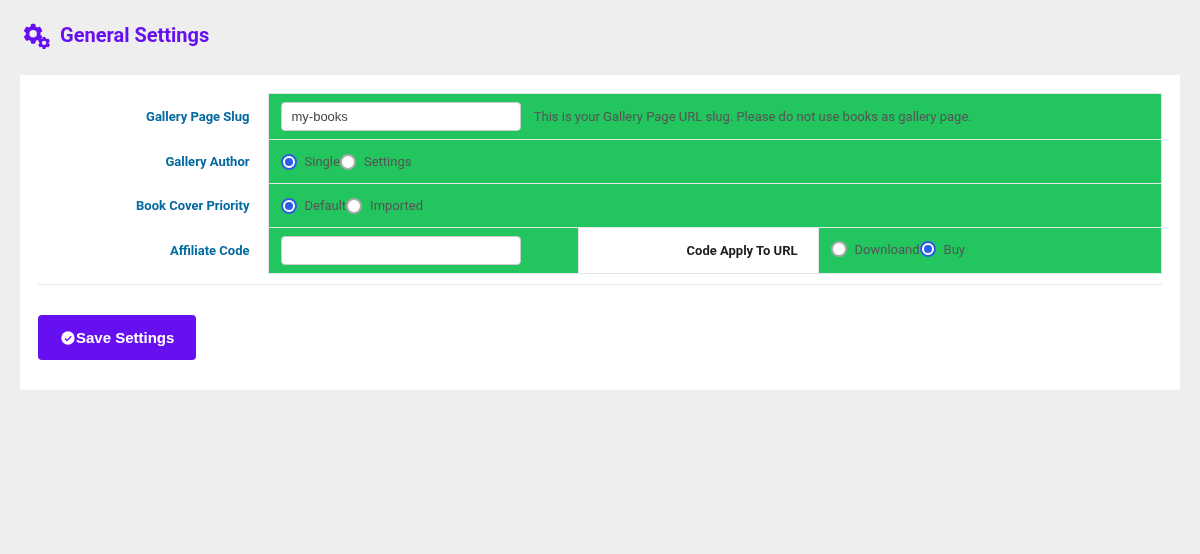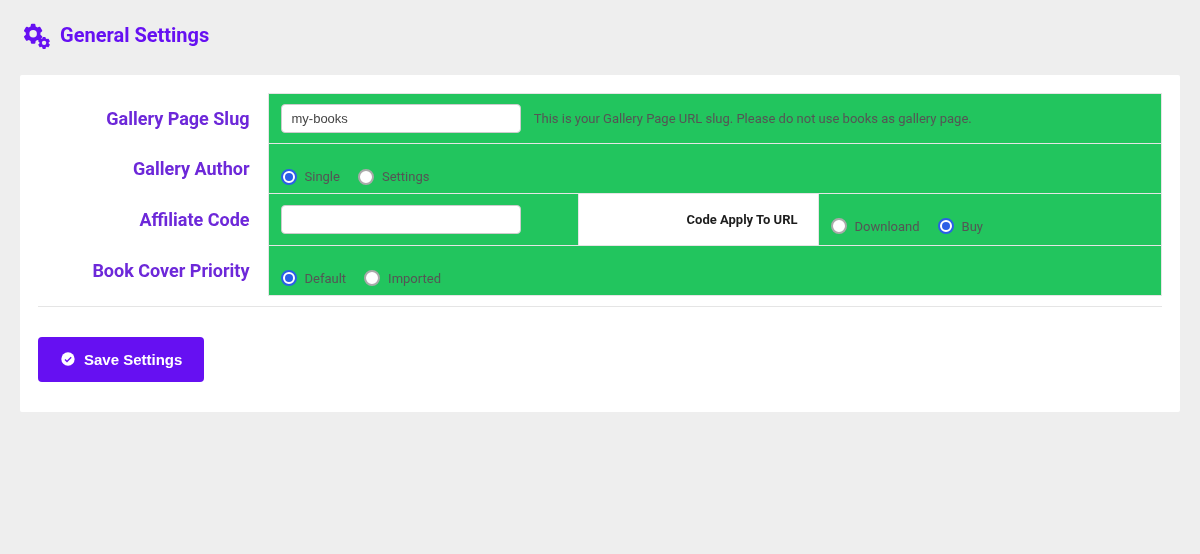--- a/index.html
+++ b/index.html
@@ -36,23 +36,23 @@
     .form-table {
       width: 100%;
       border-collapse: collapse;
     }
     .form-table tr {
       border-top: 1px solid #fff;
     }
     .form-table th {
       width: 230px;
       text-align: right;
-      font-size: 18px;
-      font-weight: 700;
-      color: #6d28d9;
+      font-size: 13px;
+      font-weight: 700;
+      color: #0369a1;
       padding: 14px 18px 14px 10px;
       vertical-align: middle;
       background: #fff;
     }
     .form-table td {
       background: #22c55e;
       border: 1px solid #e5e5e5;
       padding: 8px 12px;
       vertical-align: middle;
       font-size: 13px;
@@ -76,22 +76,20 @@
       background: #fff;
     }
     .helper {
       color: #555;
       margin-left: 10px;
       font-size: 13px;
     }
     .radio-group {
       display: inline-flex;
       align-items: center;
-      gap: 18px;
-      margin-top: 16px;
     }
     .radio-option, .check-option {
       display: inline-flex;
       align-items: center;
       gap: 8px;
       color: #555;
       font-size: 13px;
     }
     .radio {
       width: 16px;
@@ -123,21 +121,20 @@
       cursor: pointer;
     }
     .divider {
       border: none;
       border-top: 1px solid #e5e5e5;
       margin: 10px 0 30px 0;
     }
     .save-btn {
       display: inline-flex;
       align-items: center;
-      gap: 8px;
       background: #6610f2;
       color: #fff;
       border: none;
       border-radius: 4px;
       padding: 14px 22px;
       font-size: 15px;
       font-weight: 700;
       cursor: pointer;
     }
     .save-btn .icon {
@@ -177,49 +174,49 @@
             <span>Single</span>
           </label>
           <label class="radio-option">
             <span class="radio"></span>
             <span>Settings</span>
           </label>
         </div>
       </td>
     </tr>
     <tr>
+      <th>Book Cover Priority</th>
+      <td colspan="3">
+        <div class="radio-group">
+          <label class="radio-option">
+            <span class="radio checked"></span>
+            <span>Default</span>
+          </label>
+          <label class="radio-option">
+            <span class="radio"></span>
+            <span>Imported</span>
+          </label>
+        </div>
+      </td>
+    </tr>
+    <tr>
       <th>Affiliate Code</th>
       <td style="width:310px;">
         <input type="text" value="" style="">
       </td>
       <td class="inner-label">Code Apply To URL</td>
       <td>
         <div class="radio-group">
           <label class="radio-option">
             <span class="radio"></span>
             <span>Downloand</span>
           </label>
           <label class="radio-option">
             <span class="radio checked"></span>
             <span>Buy</span>
-          </label>
-        </div>
-      </td>
-    </tr>
-    <tr>
-      <th>Book Cover Priority</th>
-      <td colspan="3">
-        <div class="radio-group">
-          <label class="radio-option">
-            <span class="radio checked"></span>
-            <span>Default</span>
-          </label>
-          <label class="radio-option">
-            <span class="radio"></span>
-            <span>Imported</span>
           </label>
         </div>
       </td>
     </tr>
   </tbody>
     </table>
 
   <hr class="divider">
 
   <button class="save-btn">

